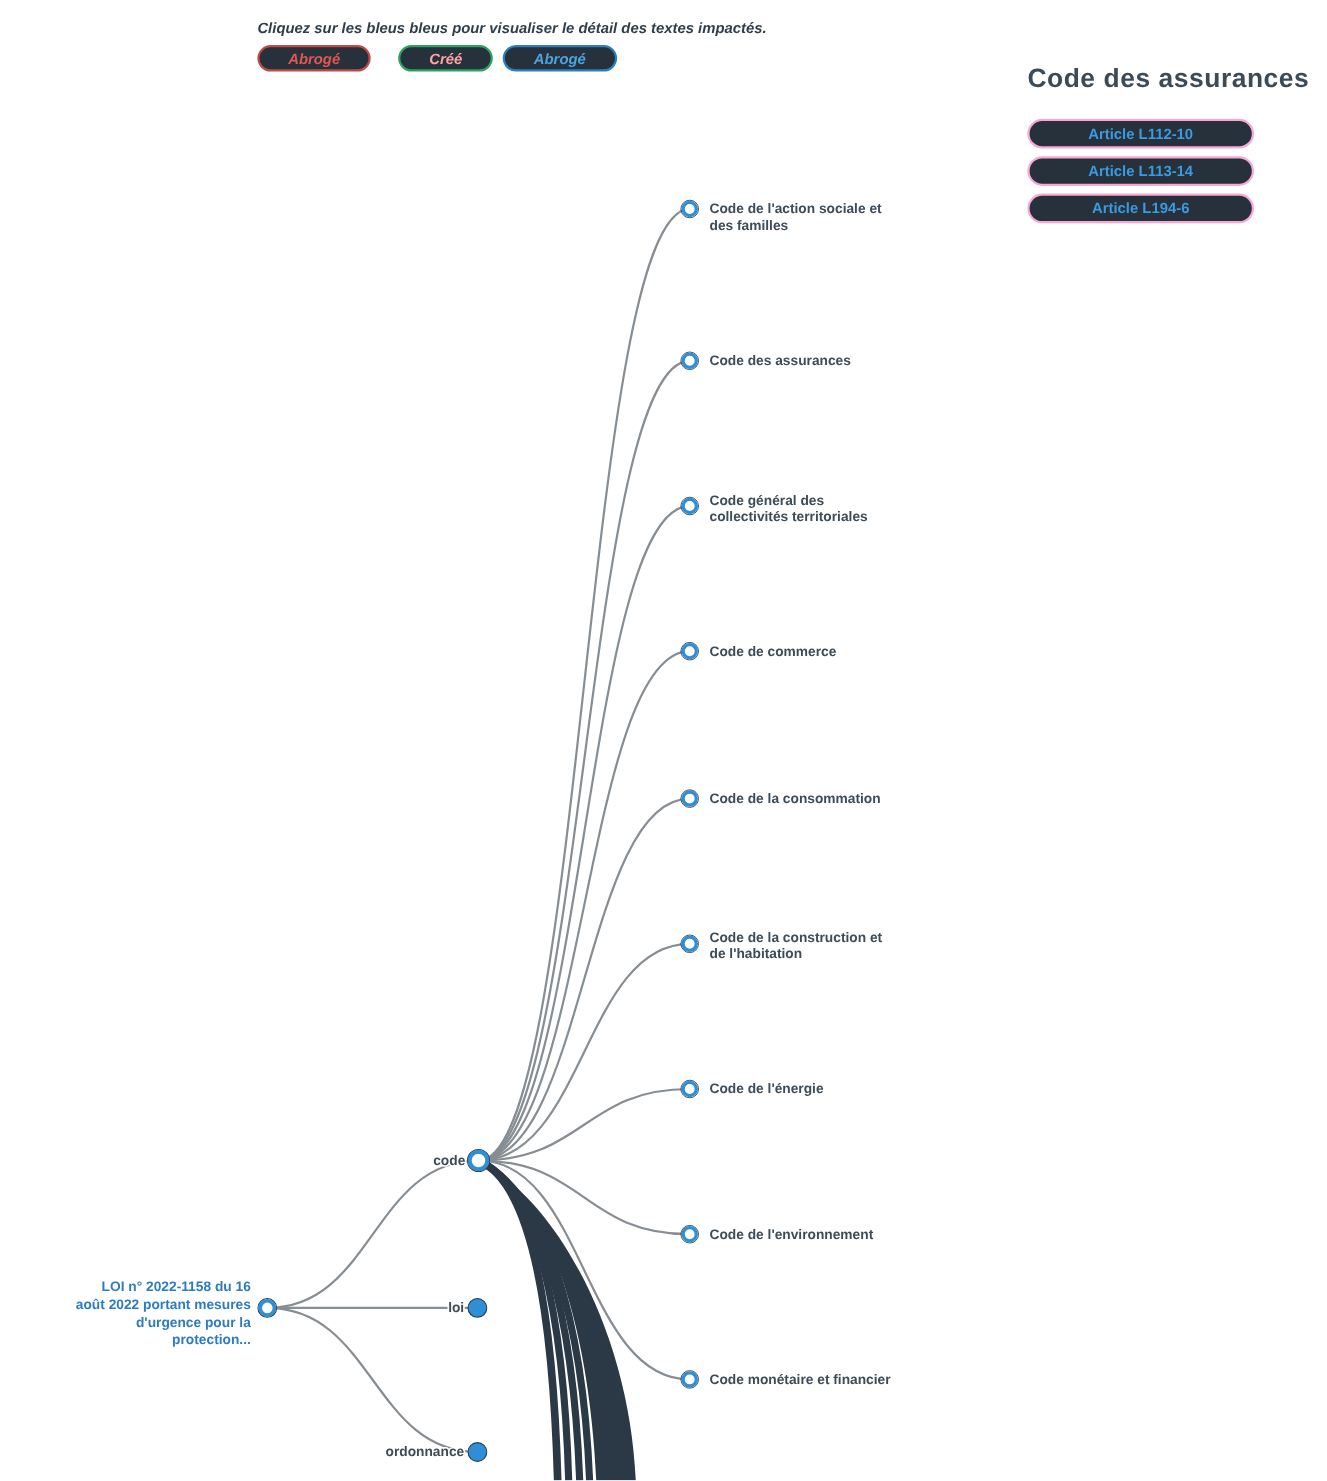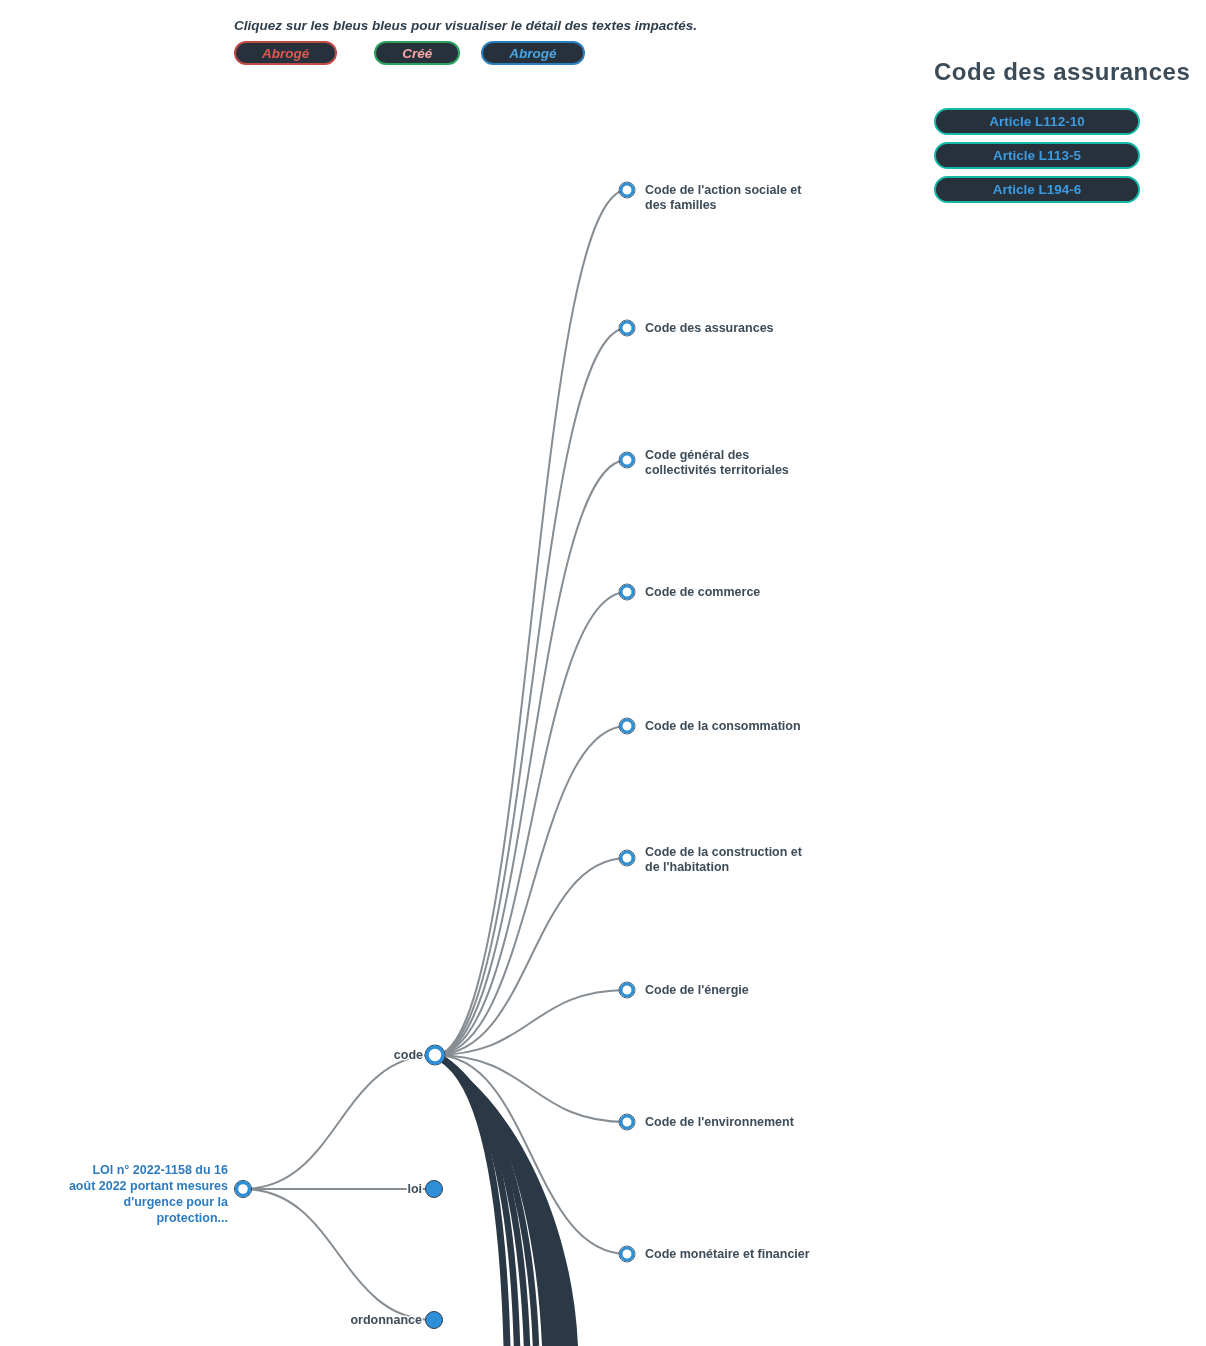--- a/index.html
+++ b/index.html
@@ -6,40 +6,40 @@
   body {
     width:1206px; height:1346px; position:relative; overflow:hidden;
     background:#ffffff;
     font-family:"Liberation Sans", sans-serif;
   }
   .instruction {
     position:absolute; left:234px; top:18px;
     font-style:italic; font-weight:bold; font-size:13.5px; color:#2f3e4c;
     white-space:nowrap;
   }
-  .legend { position:absolute; left:234px; top:41px; display:flex; gap:21px; }
+  .legend { position:absolute; left:234px; top:41px; display:flex; gap:9px; }
   .pill {
     height:24px; border-radius:12px; background:#26313b;
     display:flex; align-items:center; justify-content:center;
     font-style:italic; font-weight:bold; font-size:13.5px;
     padding:0 26px; border:2px solid; box-sizing:border-box; cursor:pointer;
     white-space:nowrap;
   }
   .pill.abroge  { border-color:#c04a46; color:#e25750; }
   .pill.cree    { border-color:#2aa35f; color:#fca5a5;margin-left:16px; }
   .pill.modifie { border-color:#2a7fbf; color:#4aa5e2; }
 
   .panel { position:absolute; left:934px; top:58px; width:250px; }
   .panel-title {
     font-size:24px; font-weight:bold; color:#3c4b58;
     letter-spacing:0.5px; margin:0 0 22px 0; white-space:nowrap;
   }
   .article-btn {
     width:206px; height:27px; border-radius:14px; background:#26313b;
-    border:2px solid #14b8a6; color:#3b9ae0; font-weight:bold; font-size:13.5px;
+    border:2px solid #f9a8d4; color:#3b9ae0; font-weight:bold; font-size:13.5px;
     display:flex; align-items:center; justify-content:center;
     margin-bottom:7px; box-sizing:border-box; cursor:pointer;
   }
 
   svg.tree { position:absolute; left:0; top:0; }
   svg text { font-family:"Liberation Sans", sans-serif; }
   .edge { fill:none; stroke:#868d93; stroke-width:2px; }
   .bundle-band { fill:none; stroke:#2b3947; }
   .bundle-wedge { fill:#2b3947; stroke:none; }
   .node-outer { fill:none; stroke:#2c3e50; }
@@ -61,21 +61,21 @@
 
 <div class="legend">
   <div class="pill abroge">Abrogé</div>
   <div class="pill cree">Créé</div>
   <div class="pill modifie">Abrogé</div>
 </div>
 
 <div class="panel">
   <div class="panel-title">Code des assurances</div>
   <div class="article-btn">Article L112-10</div>
-  <div class="article-btn">Article L113-5</div>
+  <div class="article-btn">Article L113-14</div>
   <div class="article-btn">Article L194-6</div>
 </div>
 
 <svg class="tree" width="1206" height="1346" viewBox="0 0 1206 1346">
 
   <path class="edge" d="M243,1189 C339,1189 339,1055 435,1055"></path>
   <path class="edge" d="M243,1189 L434,1189"></path>
   <path class="edge" d="M243,1189 C339,1189 339,1320 434,1320"></path>
 
   <path class="edge" d="M435,1055 C531,1055 531,190 627,190"></path>

